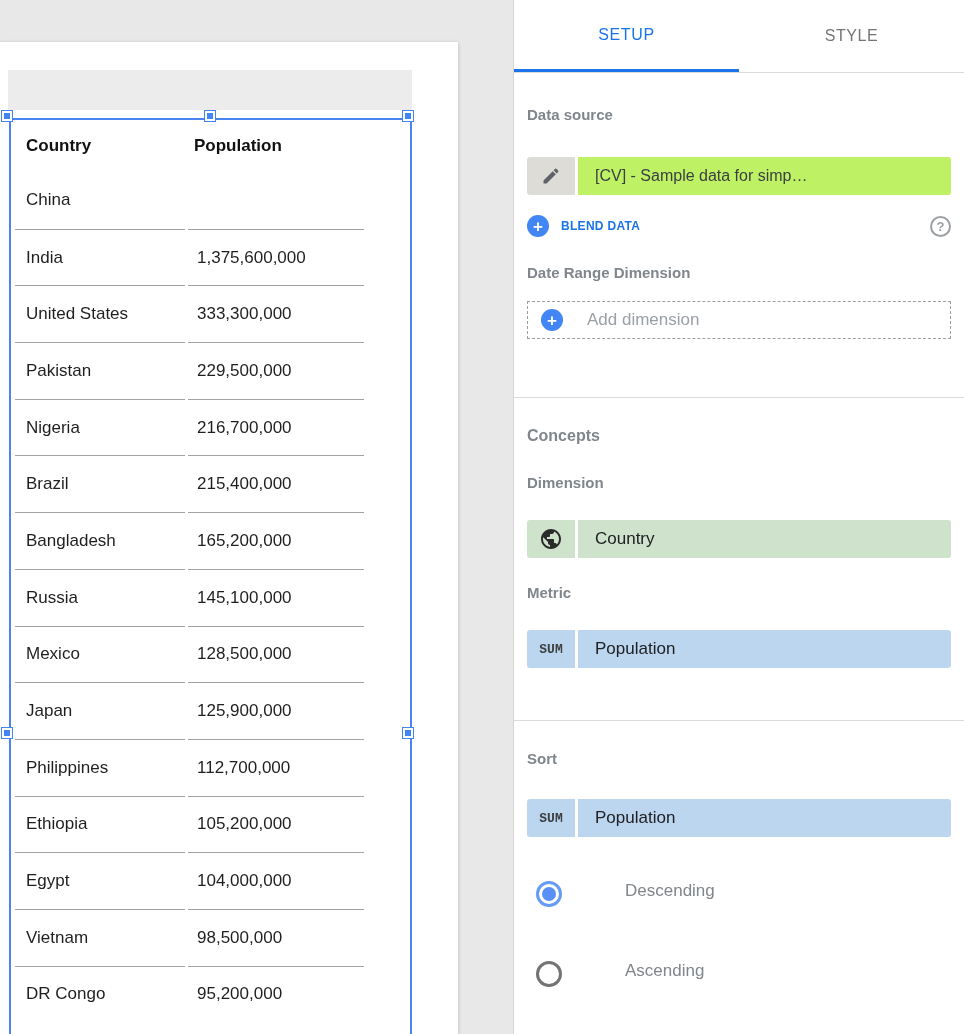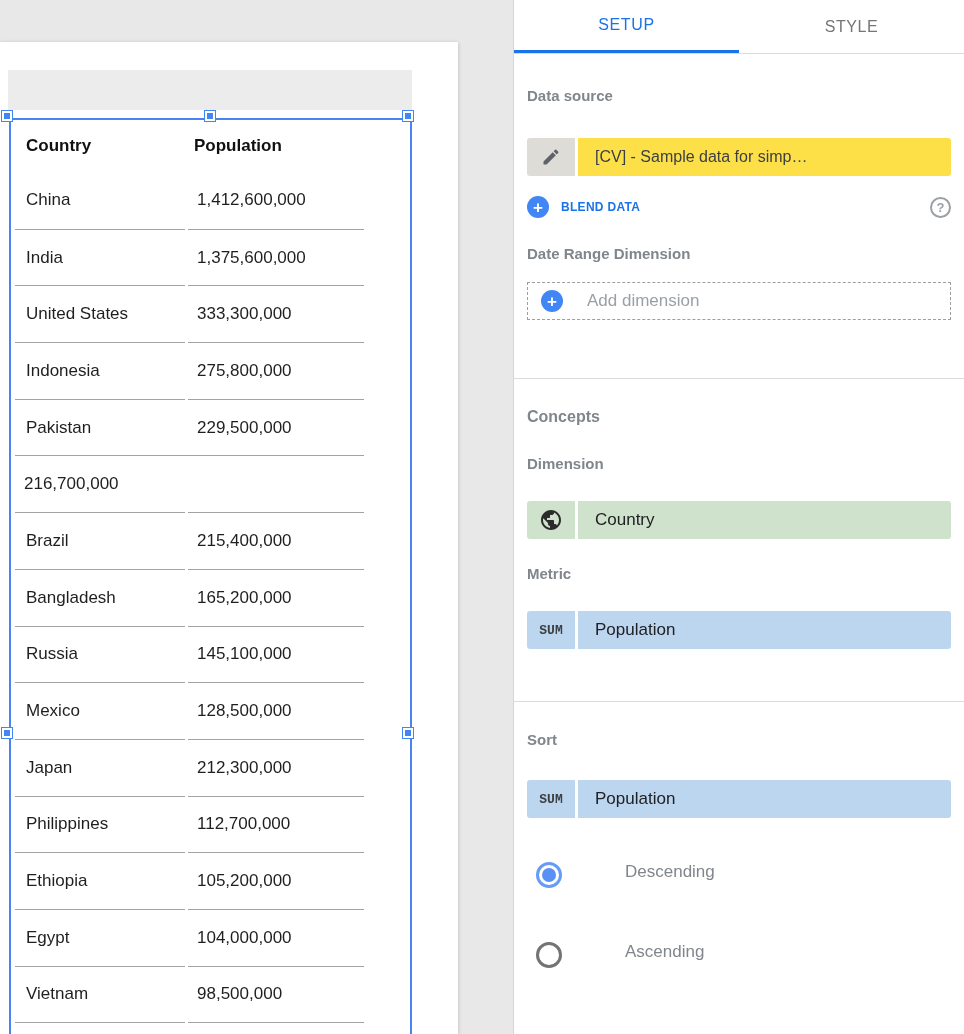--- a/index.html
+++ b/index.html
@@ -27,35 +27,35 @@
   .tc-pop { flex:1; padding-left:9px; }
   .trows { width:349px; margin-left:4px; }
   .trow { display:flex; height:56.7px; font-size:17px; color:#1f1f1f; }
   .trow .cell { display:flex; align-items:center; height:100%; }
   .trow + .trow .cell { border-top:1px solid #a3a3a3; }
   .cell.tc-country { margin-right:3px; }
 
   
   .panel { position:absolute; left:513px; top:0; width:451px; height:1034px; background:#ffffff;
            border-left:1px solid #d6d6d6; }
-  .tabs { display:flex; height:54px; border-bottom:1px solid #dadce0; }
+  .tabs { display:flex; height:73px; border-bottom:1px solid #dadce0; }
   .tab { flex:1; display:flex; align-items:center; justify-content:center;
          font-size:16px; letter-spacing:0.6px; color:#757575; cursor:pointer; }
   .tab.active { color:#1a73e8; border-bottom:3px solid #1a73e8; }
   .section { padding:0 13px; }
   .sec-label { font-size:15px; font-weight:bold; color:#80868b; }
   .divider { border-bottom:1px solid #dadce0; }
 
   .chip { display:flex; height:38px; border-radius:3px; overflow:hidden; cursor:pointer; }
   .chip .chip-icon { width:48px; display:flex; align-items:center; justify-content:center; flex:0 0 48px; }
   .chip .chip-text { flex:1; display:flex; align-items:center; padding-left:17px;
                      font-size:17px; color:#202124; margin-left:3px; }
   .chip.gray  { background:#ffffff; }
   .chip.gray  .chip-icon { background:#dedcd7; }
-  .chip.gray  .chip-text { background:#fde047; font-size:16px; color:#3c4043; }
+  .chip.gray  .chip-text { background:#bef264; font-size:16px; color:#3c4043; }
   .chip.green .chip-icon { background:#cfe3cc; }
   .chip.green .chip-text { background:#cfe3cc; }
   .chip.blue  .chip-icon { background:#bcd6f0; font-family:"Liberation Mono", monospace;
                            font-size:13px; font-weight:bold; color:#3c4043; }
   .chip.blue  .chip-text { background:#bcd6f0; }
 
   .plus-circle { width:22px; height:22px; border-radius:50%; background:#4285f4; color:#ffffff;
                  display:flex; align-items:center; justify-content:center;
                  font-size:17px; font-weight:bold; line-height:1; flex:0 0 22px; }
   .blend-row { display:flex; align-items:center; margin-top:20px; cursor:pointer; }
@@ -93,44 +93,40 @@
       <div class="handle h-mr"></div>
 
       <div class="thead">
         <div class="tc-country">Country</div>
         <div class="tc-pop">Population</div>
       </div>
 
       <div class="trows" id="table-rows">
         <div class="trow">
           <div class="cell tc-country">China</div>
-          <div class="cell tc-pop">1,412,600,000</div>
         </div>
 
         <div class="trow">
           <div class="cell tc-country">India</div>
           <div class="cell tc-pop">1,375,600,000</div>
         </div>
 
         <div class="trow">
           <div class="cell tc-country">United States</div>
           <div class="cell tc-pop">333,300,000</div>
         </div>
 
-        <div class="trow">
-          <div class="cell tc-country">Indonesia</div>
-          <div class="cell tc-pop">275,800,000</div>
-        </div>
 
         <div class="trow">
           <div class="cell tc-country">Pakistan</div>
           <div class="cell tc-pop">229,500,000</div>
         </div>
 
         <div class="trow">
+          <div class="cell tc-country">Nigeria</div>
           <div class="cell tc-pop">216,700,000</div>
         </div>
 
         <div class="trow">
           <div class="cell tc-country">Brazil</div>
           <div class="cell tc-pop">215,400,000</div>
         </div>
 
         <div class="trow">
           <div class="cell tc-country">Bangladesh</div>
@@ -142,21 +138,21 @@
           <div class="cell tc-pop">145,100,000</div>
         </div>
 
         <div class="trow">
           <div class="cell tc-country">Mexico</div>
           <div class="cell tc-pop">128,500,000</div>
         </div>
 
         <div class="trow">
           <div class="cell tc-country">Japan</div>
-          <div class="cell tc-pop">212,300,000</div>
+          <div class="cell tc-pop">125,900,000</div>
         </div>
 
         <div class="trow">
           <div class="cell tc-country">Philippines</div>
           <div class="cell tc-pop">112,700,000</div>
         </div>
 
         <div class="trow">
           <div class="cell tc-country">Ethiopia</div>
           <div class="cell tc-pop">105,200,000</div>

